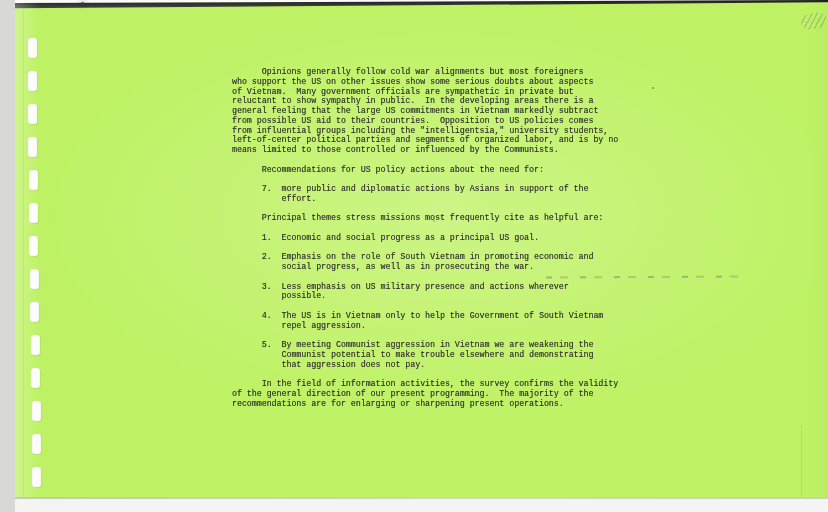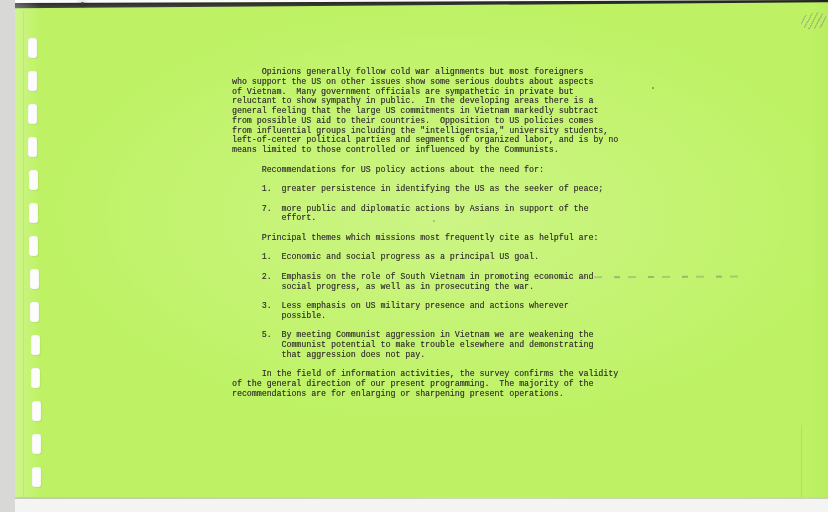--- a/index.html
+++ b/index.html
@@ -127,29 +127,30 @@
     <div class="tblock">      Opinions generally follow cold war alignments but most foreigners
 who support the US on other issues show some serious doubts about aspects
 of Vietnam.  Many government officials are sympathetic in private but
 reluctant to show sympathy in public.  In the developing areas there is a
 general feeling that the large US commitments in Vietnam markedly subtract
 from possible US aid to their countries.  Opposition to US policies comes
 from influential groups including the "intelligentsia," university students,
 left-of-center political parties and segments of organized labor, and is by no
 means limited to those controlled or influenced by the Communists.</div>
     <div class="tblock">      Recommendations for US policy actions about the need for:</div>
-    <div class="tblock">      1.  greater persistence in identifying the US as the seeker of peace;</div>
     <div class="tblock">      7.  more public and diplomatic actions by Asians in support of the
           effort.</div>
-    <div class="tblock">      Principal themes which missions most frequently cite as helpful are:</div>
+    <div class="tblock">      Principal themes stress missions most frequently cite as helpful are:</div>
     <div class="tblock">      1.  Economic and social progress as a principal US goal.</div>
     <div class="tblock">      2.  Emphasis on the role of South Vietnam in promoting economic and
           social progress, as well as in prosecuting the war.</div>
     <div class="tblock">      3.  Less emphasis on US military presence and actions wherever
           possible.</div>
+    <div class="tblock">      4.  The US is in Vietnam only to help the Government of South Vietnam
+          repel aggression.</div>
     <div class="tblock">      5.  By meeting Communist aggression in Vietnam we are weakening the
           Communist potential to make trouble elsewhere and demonstrating
           that aggression does not pay.</div>
     <div class="tblock">      In the field of information activities, the survey confirms the validity
 of the general direction of our present programming.  The majority of the
 recommendations are for enlarging or sharpening present operations.</div>
   </div>
 
   <div class="pencil-dashes"></div>
   <div class="pencil-scribble"></div>

